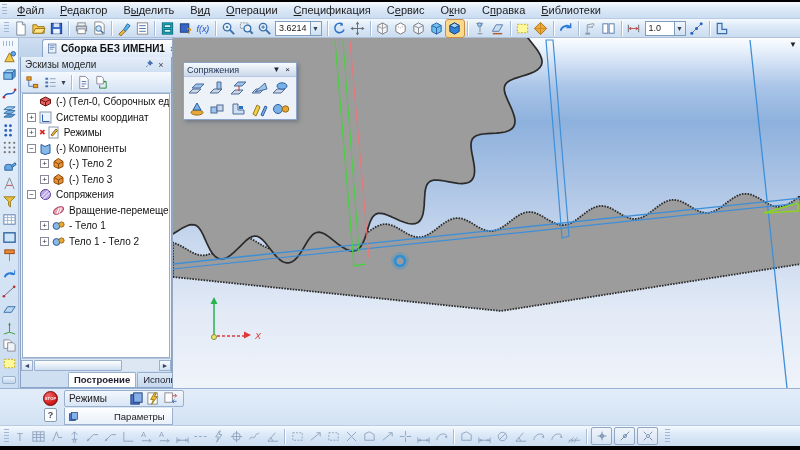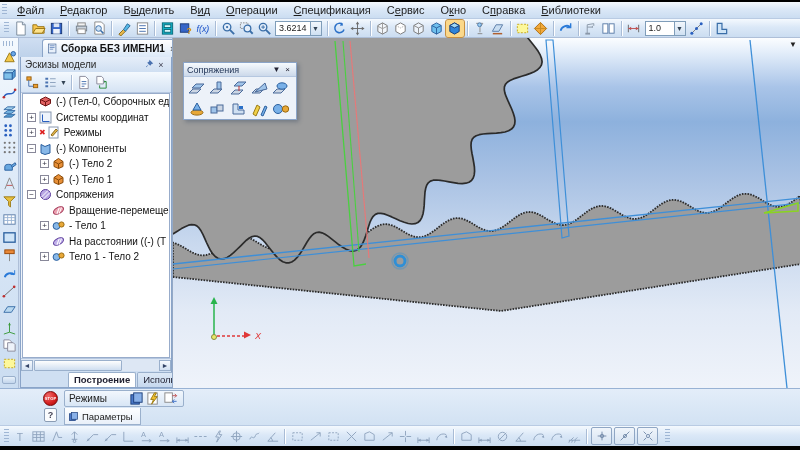--- a/index.html
+++ b/index.html
@@ -81,21 +81,21 @@
     border-top:1px solid #98b2d4;}
   #stopbtn{position:absolute;left:43px;top:2px;width:15px;height:15px;border-radius:50%;
     background:radial-gradient(circle at 35% 30%,#f26a6a,#d41f1f 60%,#a00808);border:1px solid #7a0606;
     color:#fff;font-size:4px;font-weight:bold;display:flex;align-items:center;justify-content:center;letter-spacing:.2px;}
   #helpbtn{position:absolute;left:44px;top:19px;width:13px;height:14px;background:#fafcfe;border:1px solid #8a9cb4;
     border-radius:2px;font-size:9px;color:#445;display:flex;align-items:center;justify-content:center;font-weight:bold;}
   #modespanel{position:absolute;left:64px;top:1px;height:17px;display:flex;align-items:center;padding:0 4px;
     background:linear-gradient(#f2f7fd,#d8e6f5);border:1px solid #9ab0cc;border-radius:2px;font-size:10px;color:#222;}
   #modespanel .ic{width:17px;height:15px;}
   #paramtab{position:absolute;left:64px;top:19px;height:17px;display:flex;align-items:center;padding:0 7px 0 3px;
-    background:linear-gradient(#fdfeff,#e9f0f9);border:1px solid #9ab0cc;border-top:none;font-size:9.5px;color:#222;}
+    background:linear-gradient(#fdfeff,#e9f0f9);border:1px solid #9ab0cc;border-top:none;font-size:9.5px;color:#222;gap:32px;}
   #paramtab svg{width:11px;height:11px;margin-right:3px;}
   
   #bottombar{position:absolute;top:425px;left:0;width:800px;height:21px;display:flex;align-items:center;
     border-top:1px solid #b9cbe3;padding-left:2px;}
   .dic{display:inline-flex;width:18px;height:17px;align-items:center;justify-content:center;color:#7d93b0;opacity:.8;flex:0 0 auto;}
   .dic svg{width:15px;height:15px;}
   .snapbtn{display:inline-flex;width:21px;height:18px;align-items:center;justify-content:center;margin:0 1px;
     background:linear-gradient(#f0f5fb,#d6e3f2);border:1px solid #8fa6c4;border-radius:2px;color:#6e86a6;}
   .snapbtn svg{width:14px;height:14px;}
   .blackstrip{position:absolute;left:0;width:800px;background:#000;}
@@ -547,21 +547,21 @@
                   <path d="M2 4.5l4.5 2.5L11 4.5M6.5 7v4.5" fill="none" stroke="#8a4a08"></path>
                 </svg></span>
               <span>(-) Тело 2</span>
             </div>
             <div class="trow" style="padding-left: 17px;">
               <span class="texp">+</span>
               <span class="tico"><svg viewBox="0 0 13 13">
                   <path d="M2 4.5L6.5 1.5 11 4.5v5L6.5 11.5 2 9.5z" fill="#e89038" stroke="#8a4a08"></path>
                   <path d="M2 4.5l4.5 2.5L11 4.5M6.5 7v4.5" fill="none" stroke="#8a4a08"></path>
                 </svg></span>
-              <span>(-) Тело 1</span>
+              <span>(-) Тело 3</span>
             </div>
             <div class="trow" style="padding-left: 4px;">
               <span class="texp">−</span>
               <span class="tico"><svg viewBox="0 0 13 13">
                   <circle cx="6.5" cy="6.5" r="5" fill="#b9a8e4" stroke="#5a3a9a"></circle>
                   <path d="M2.5 9l6.5-6.5M4.5 11l6.5-6.5" stroke="#fff"></path>
                 </svg></span>
               <span>Сопряжения</span>
             </div>
             <div class="trow" style="padding-left: 17px;">
@@ -574,30 +574,20 @@
                 </svg></span>
               <span>Вращение-перемещение</span>
             </div>
             <div class="trow" style="padding-left: 17px;">
               <span class="texp">+</span>
               <span class="tico"><svg viewBox="0 0 13 13">
                   <circle cx="4.5" cy="7" r="3.4" fill="#88b8e8" stroke="#2a5f9e"></circle>
                   <circle cx="9.5" cy="5.5" r="2.6" fill="#e8a838" stroke="#9a6a10"></circle>
                 </svg></span>
               <span>- Тело 1</span>
-            </div>
-            <div class="trow" style="padding-left: 17px;">
-              <span class="texp none"></span>
-              <span class="tico"><svg viewBox="0 0 13 13">
-                  <g transform="rotate(-30 6.5 6.5)">
-                    <ellipse cx="6.5" cy="6.5" rx="5.5" ry="3" fill="#c0b0ea" stroke="#5a3a9a"></ellipse>
-                    <path d="M3.5 8.5l5-4M5.5 9.5l5-4" stroke="#fff"></path>
-                  </g>
-                </svg></span>
-              <span>На расстоянии ((-) (Т</span>
             </div>
             <div class="trow" style="padding-left: 17px;">
               <span class="texp">+</span>
               <span class="tico"><svg viewBox="0 0 13 13">
                   <circle cx="4.5" cy="7" r="3.4" fill="#88b8e8" stroke="#2a5f9e"></circle>
                   <circle cx="9.5" cy="5.5" r="2.6" fill="#e8a838" stroke="#9a6a10"></circle>
                 </svg></span>
               <span>Тело 1 - Тело 2</span>
             </div>
           </div>

